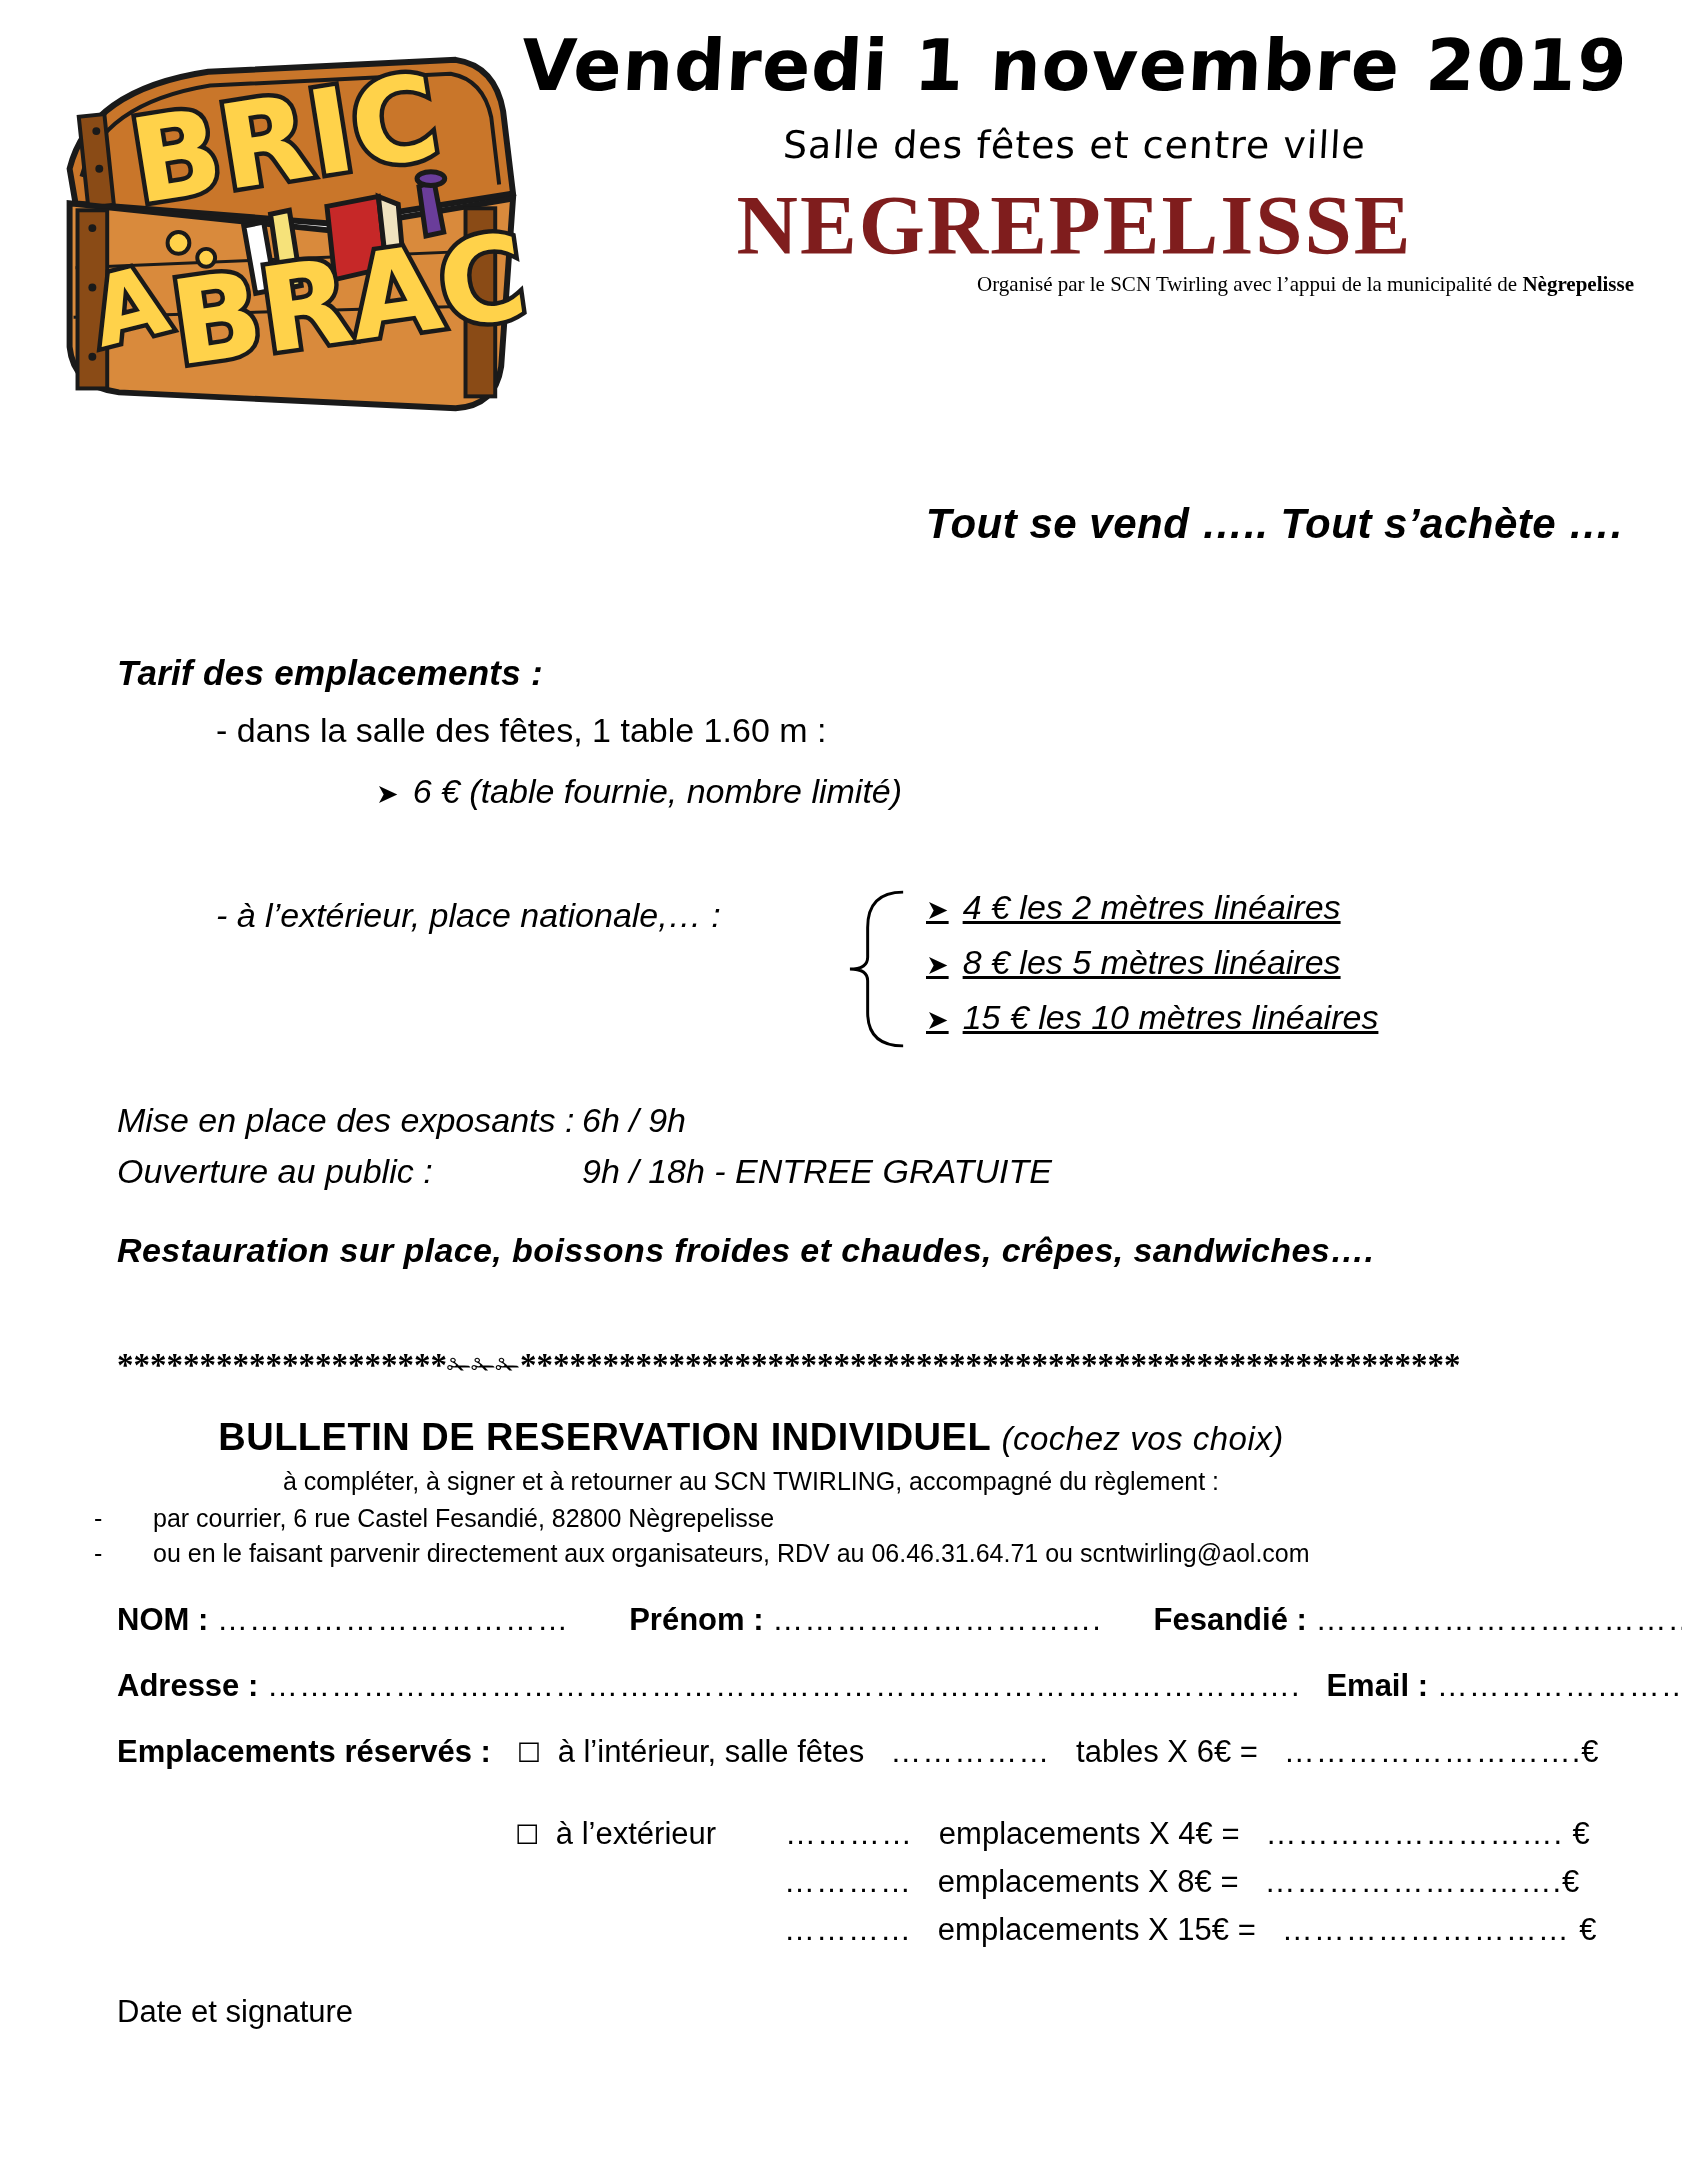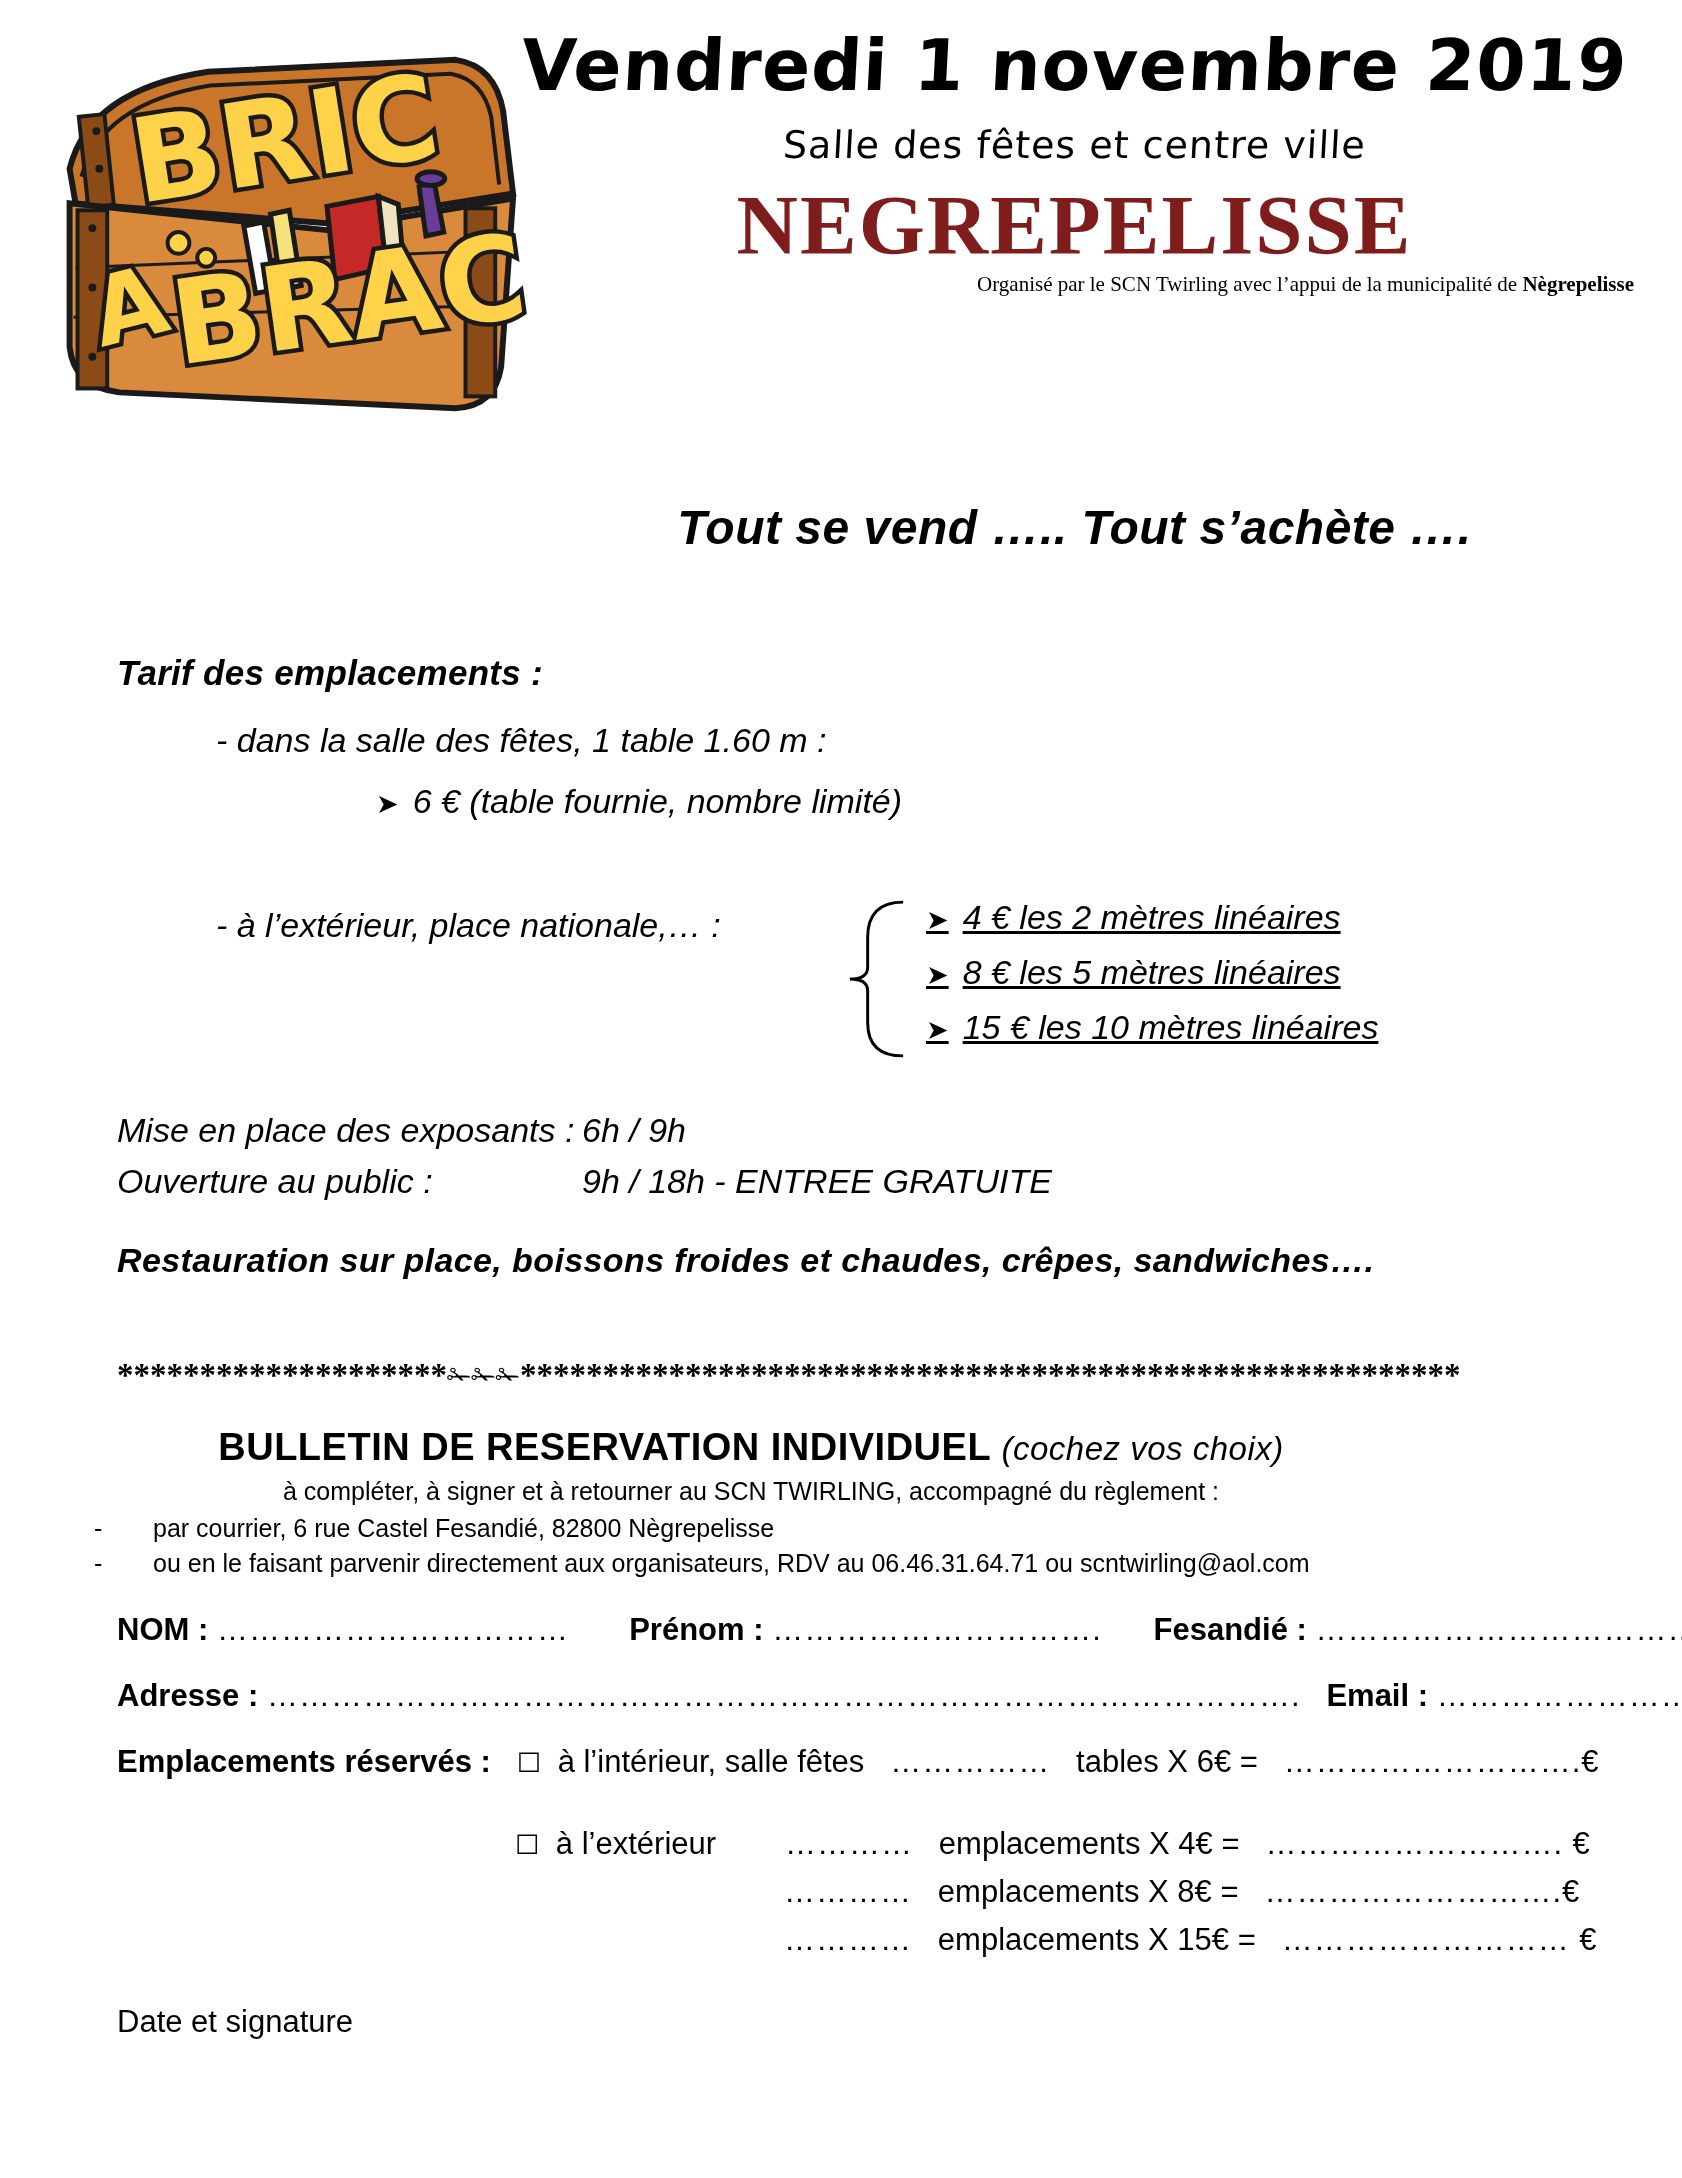--- a/index.html
+++ b/index.html
@@ -66,49 +66,48 @@
     margin-top: 2px;
     font-family: "Liberation Serif", serif;
     font-size: 21px;
     font-weight: bold;
     text-align: right;
   }
   .event-organizer .thin { font-weight: normal; }
 
   .slogan {
     position: absolute;
-    left: 515px;
+    left: 504px;
     top: 500px;
     width: 1119px;
-    text-align: center;
+    text-align: right;
     font-family: "Liberation Sans", sans-serif;
     font-style: italic;
     font-weight: bold;
-    font-size: 48px;
+    font-size: 42px;
     letter-spacing: 0.5px;
   }
 
   
   .body-block {
     position: absolute;
     left: 0;
     top: 653px;
     width: 1502px;
   }
   .tarif-title {
     margin-left: 117px;
     font-style: italic;
     font-weight: bold;
     font-size: 35px;
     letter-spacing: 0.3px;
   }
   .tarif-line1 {
     margin-left: 216px;
-    margin-top: 28px;
-    font-style: italic;
+    margin-top: 18px;
     font-size: 34px;
   }
   .tarif-bullet1 {
     margin-left: 376px;
     margin-top: 22px;
     font-style: italic;
     font-size: 34px;
   }
   .arrow {
     font-family: "DejaVu Sans", sans-serif;

